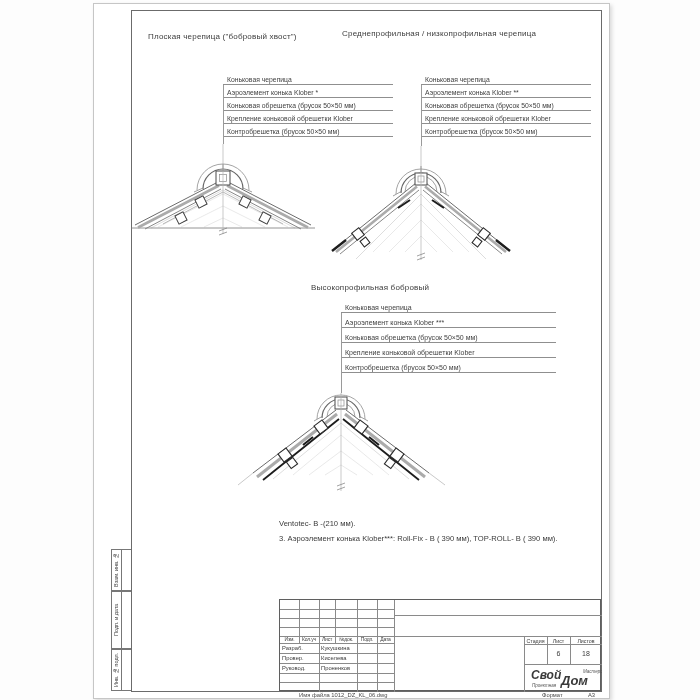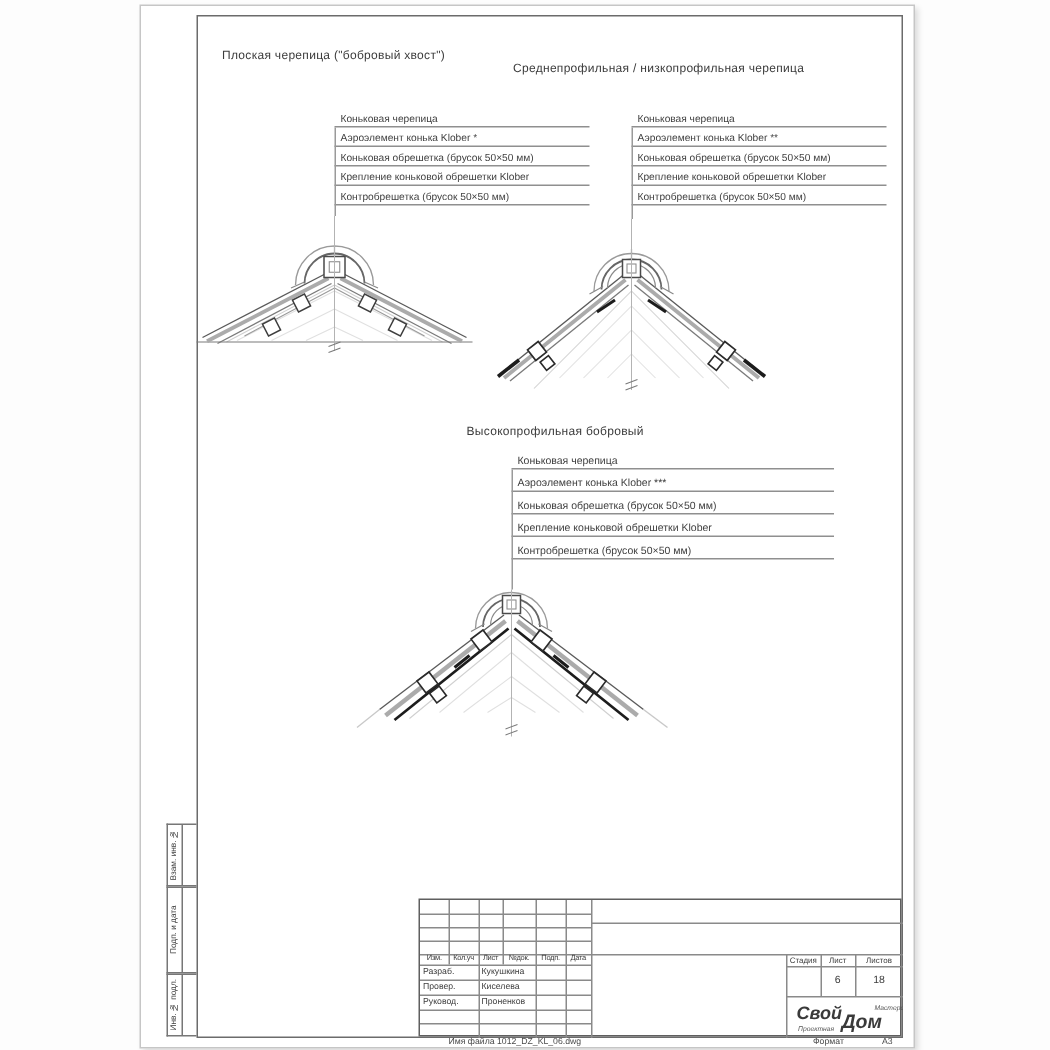--- a/index.html
+++ b/index.html
@@ -54,21 +54,21 @@
     <div class="sidecell" style="top:587px;height:58px;">
       <span>Подп. и дата</span>
       <div class="div"></div>
     </div>
     <div class="sidecell" style="top:645px;height:42px;">
       <span>Инв. № подл.</span>
       <div class="div"></div>
     </div>
 
     <div class="hdr" style="left:54px;top:28px;">Плоская черепица ("бобровый хвост")</div>
-    <div class="hdr" style="left:248px;top:25px;margin-top:12px;">Среднепрофильная  / низкопрофильная  черепица</div>
+    <div class="hdr" style="left:248px;top:25px;">Среднепрофильная  / низкопрофильная  черепица</div>
     <div class="hdr" style="left:217px;top:279px;">Высокопрофильная бобровый</div>
 
     <div class="calllist" style="left:129px;top:68px;width:170px;">
       <div class="callrow">Коньковая черепица</div>
       <div class="callrow">Аэроэлемент конька Klober *</div>
       <div class="callrow">Коньковая обрешетка (брусок 50×50 мм)</div>
       <div class="callrow">Крепление коньковой обрешетки Klober</div>
       <div class="callrow">Контробрешетка (брусок 50×50 мм)</div>
     </div>
     <div class="leader" style="left:129px;top:81px;height:59px;"></div>
@@ -241,20 +241,22 @@
         <rect x="102" y="4" width="12" height="12" fill="#ffffff" stroke="#4a4a4a" stroke-width="1"></rect>
         <rect x="105" y="7" width="6" height="6" fill="none" stroke="#8a8a8a" stroke-width="0.7"></rect>
       </g>
       <g>
         <line x1="108" y1="0" x2="108" y2="98" stroke="#b3b3b3" stroke-width="0.7"></line>
         <path d="M104,93 l8,-3 M104,97 l8,-3" stroke="#7a7a7a" stroke-width="0.7" fill="none"></path>
       </g>
     </svg>
 
     <div class="notes" style="left:185px;top:512px;">
+      <div>Ventotec- B -(210 мм).</div>
+      <div>3. Аэроэлемент конька  Klober***: Roll-Fix - B ( 390 мм), TOP-ROLL- B ( 390 мм).</div>
     </div>
 
     <div class="tb">
 
       <div class="hl" style="left:0;top:9px;width:114px;"></div>
       <div class="hl" style="left:0;top:18px;width:114px;"></div>
       <div class="hl" style="left:0;top:27px;width:114px;"></div>
       <div class="hl" style="left:0;top:36px;width:322px;"></div>
       <div class="hl" style="left:0;top:43px;width:114px;"></div>
       <div class="hl" style="left:0;top:53px;width:114px;"></div>

